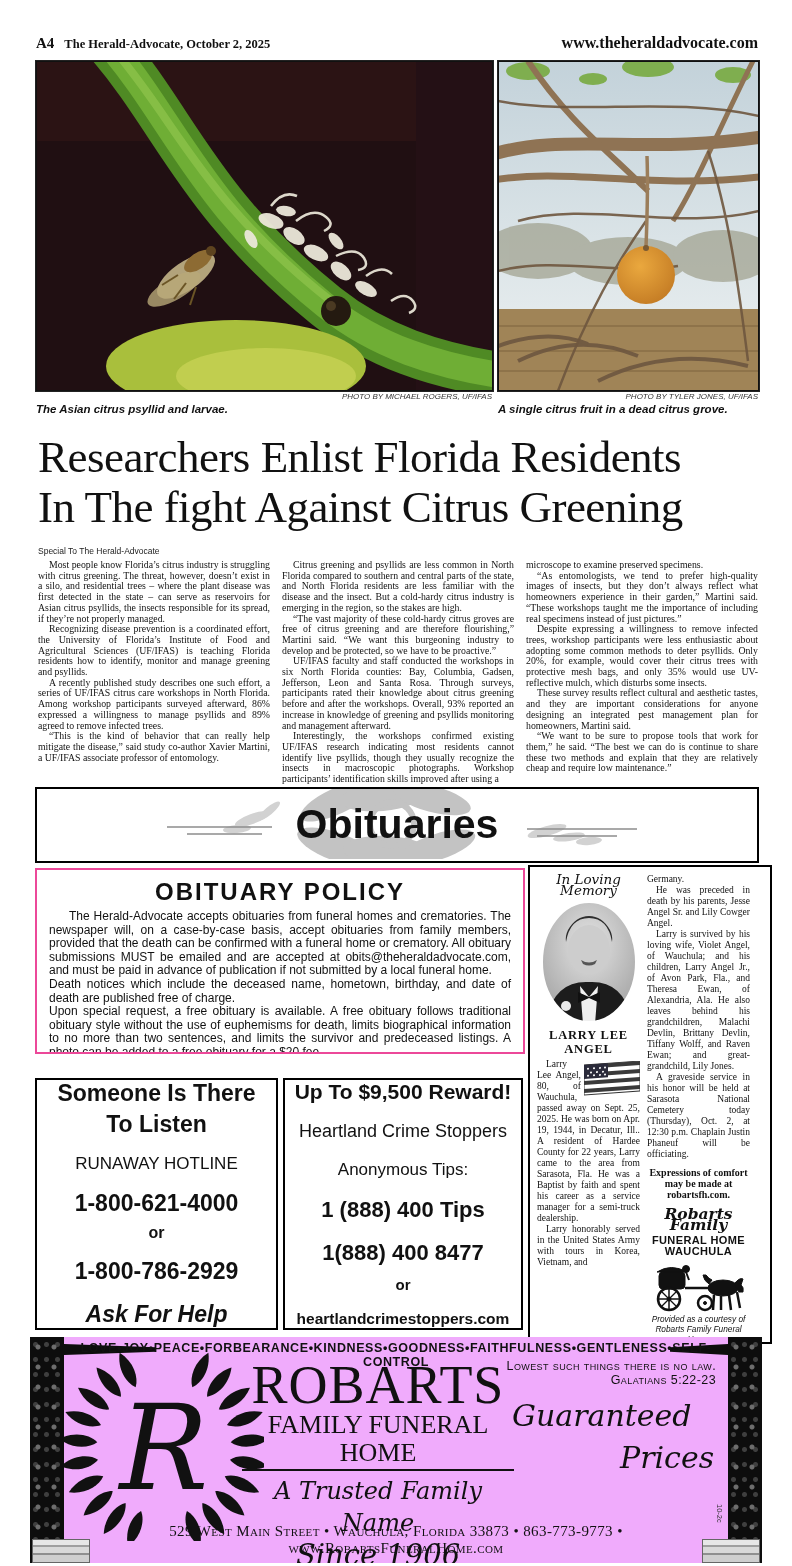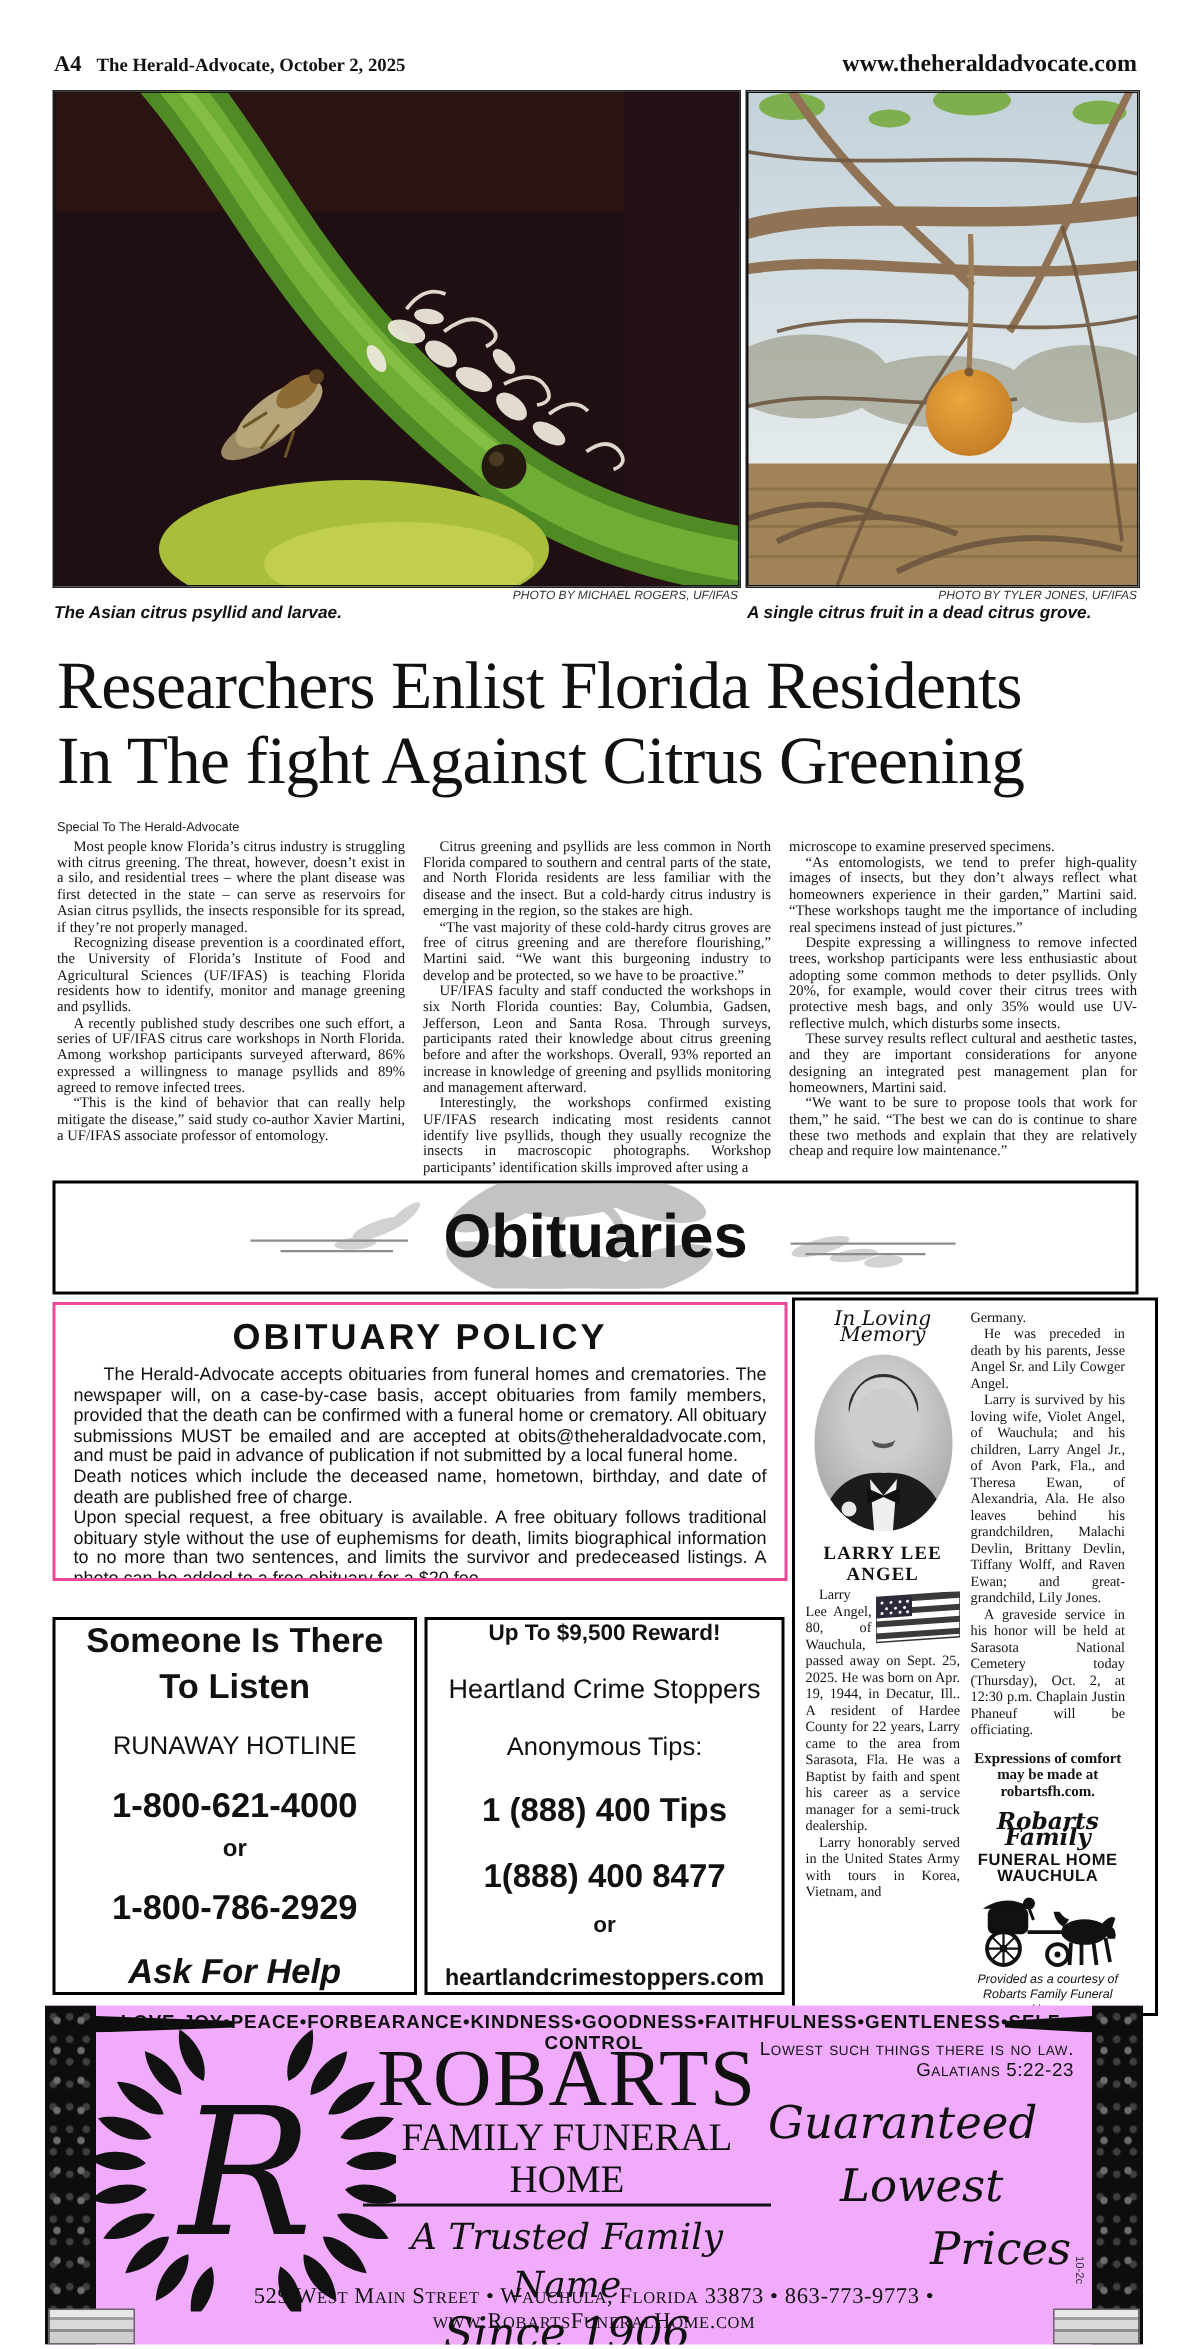--- a/index.html
+++ b/index.html
@@ -29,21 +29,21 @@
   .policy{left:35px;top:868px;width:462px;height:166px;border:2px solid #ec4899;padding:8px 12px;overflow:hidden;}
   .policy h2{margin:0 0 4px 0;text-align:center;font-family:"Liberation Sans",sans-serif;
       font-size:24px;letter-spacing:2px;}
   .policy p{margin:0;font-family:"Liberation Sans",sans-serif;font-size:12px;line-height:13.6px;text-align:justify;}
   .policy p.ind{text-indent:20px;}
   
   .adbox{border:2px solid #000;font-family:"Liberation Sans",sans-serif;text-align:center;
       display:flex;flex-direction:column;justify-content:space-between;align-items:center;}
   .hotline{left:35px;top:1078px;width:239px;height:248px;}
   .crime{left:283px;top:1078px;width:236px;height:248px;}
-  .b23{font-weight:bold;font-size:23px;} .b22{font-weight:bold;font-size:15px;}
+  .b23{font-weight:bold;font-size:23px;} .b22{font-weight:bold;font-size:21px;}
   .r17{font-size:17px;} .b16{font-weight:bold;font-size:15.5px;}
   .bi23{font-weight:bold;font-style:italic;font-size:23px;}
   
   .obit{left:528px;top:865px;width:226px;height:461px;border:2px solid #000;padding:7px 7px;
       display:flex;gap:7px;overflow:hidden;}
   .obit-col{width:103px;font-size:9.5px;line-height:11px;text-align:justify;}
   .obit-col p{margin:0;text-indent:9px;}
   .obit-col p.noind{text-indent:0;}
   .memory{font-family:"DejaVu Serif",serif;font-style:italic;font-size:13.5px;text-align:center;
       text-indent:0!important;margin-bottom:4px!important;}
@@ -422,21 +422,20 @@
 
   <div class="robcenter">
     <div class="robname">ROBARTS</div>
     <div class="robsub">FAMILY FUNERAL HOME</div>
     <div class="robtag">A Trusted Family Name</div>
     <div class="robsince">Since 1906</div>
   </div>
 
   <div class="gblock">
     <div>Guaranteed</div>
-    <div class="g2">Lowest</div>
     <div class="g3">Prices</div>
   </div>
 
   <div class="notation">10-2c</div>
   <div class="rbase" style="left:2px;"></div>
   <div class="rbase" style="right:2px;"></div>
   <div class="addr">529 West Main Street  •  Wauchula, Florida 33873  •  863-773-9773  •  www.RobartsFuneralHome.com</div>
 </div>
 
 </body></html>

